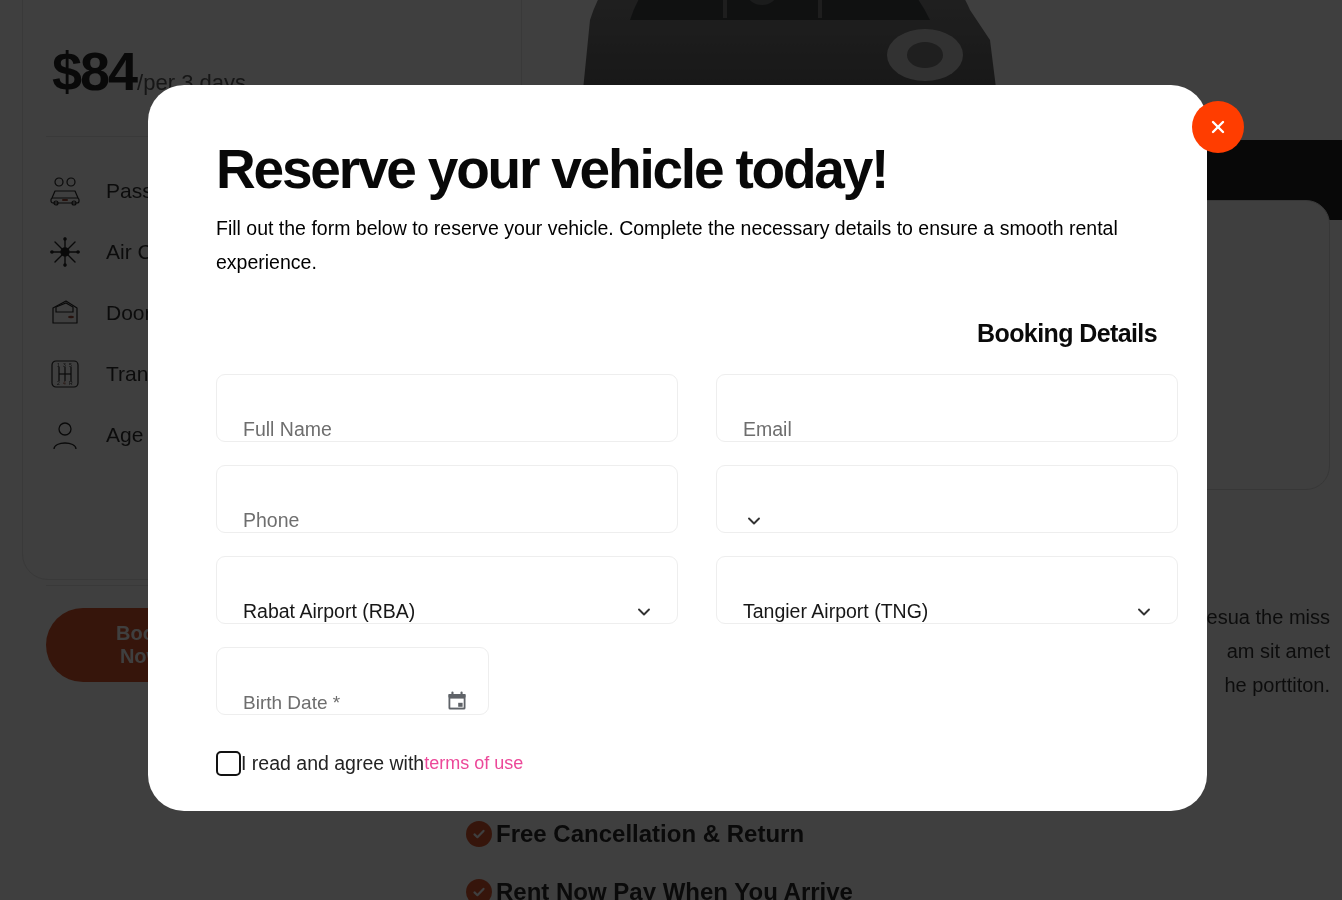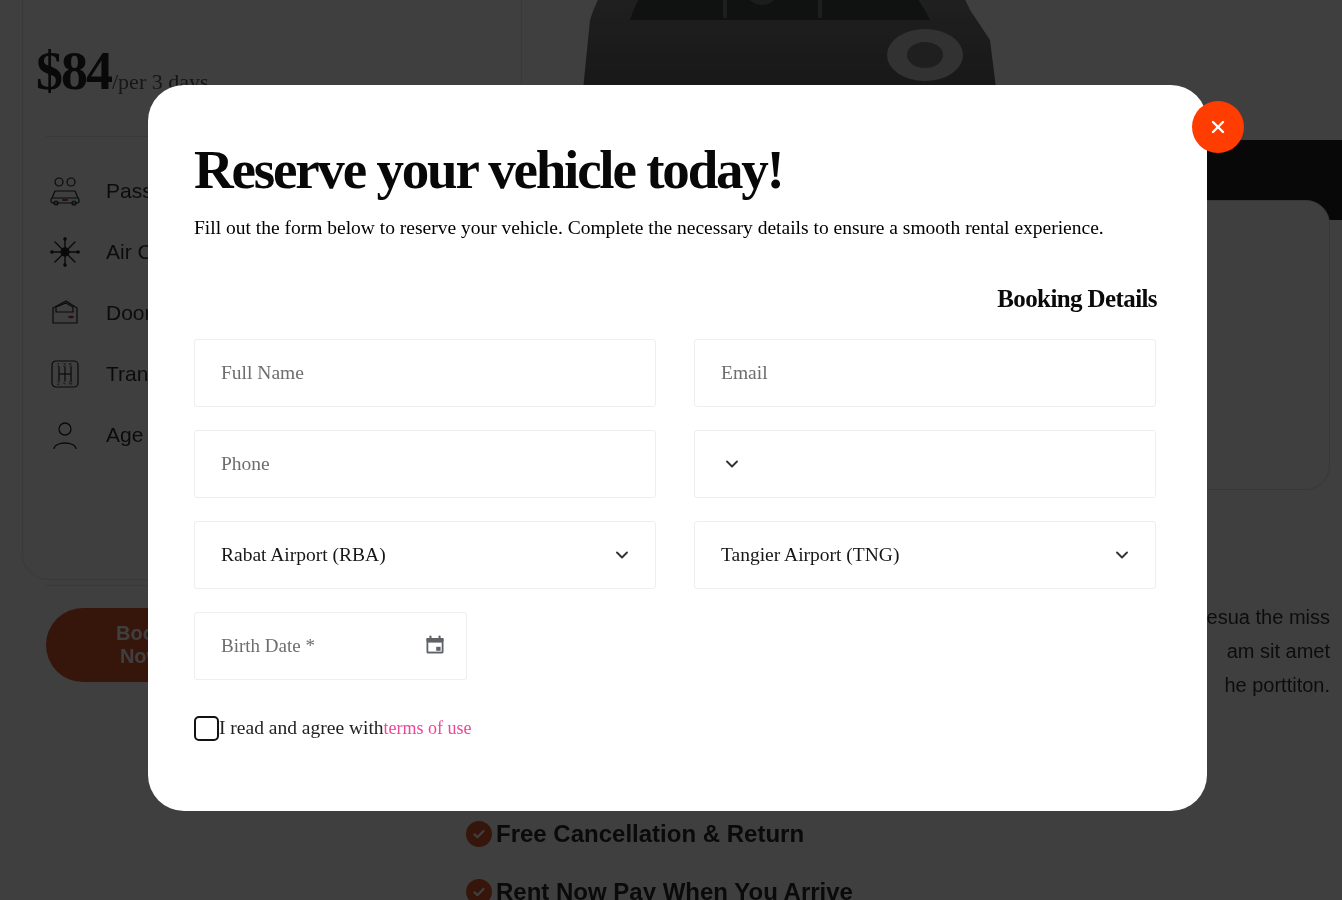--- a/index.html
+++ b/index.html
@@ -34,25 +34,24 @@
     top: -40px;
     width: 500px;
     height: 620px;
     background: #ffffff;
     border: 1px solid #e4e4e4;
     border-radius: 26px;
   }
 
   .price-row {
     position: absolute;
-    left: 36px;
+    left: 52px;
     top: 40px;
     display: flex;
     align-items: baseline;
-    font-family: Liberation Serif, serif;
   }
   .price-amount {
     font-size: 54px;
     font-weight: 700;
     letter-spacing: -2px;
     color: #111111;
   }
   .price-period {
     font-size: 22px;
     color: #4a4a4a;
@@ -223,24 +222,23 @@
     width: 1059px;
     height: 726px;
     background: #ffffff;
     border-radius: 36px;
     overflow: visible;
   }
 
   .modal-inner {
     position: absolute;
     inset: 0;
-    padding: 52px 50px 0 46px;
+    padding: 52px 50px 0 68px;
     overflow: hidden;
     border-radius: 36px;
-    font-family: Liberation Serif, serif;
   }
 
   .close-btn {
     position: absolute;
     right: -37px;
     top: 16px;
     width: 52px;
     height: 52px;
     border-radius: 50%;
     background: #ff3d00;
@@ -284,24 +282,24 @@
     display: grid;
     grid-template-columns: 462px 462px;
     column-gap: 38px;
     row-gap: 23px;
   }
 
   .field {
     position: relative;
     height: 68px;
     border: 1px solid #eeeeee;
-    border-radius: 3px;
+    border-radius: 9px;
     background: #ffffff;
     display: flex;
-    align-items: center;
+    align-items: flex-end;
     padding: 0 22px 0 26px;
     cursor: text;
   }
   .field.select { cursor: pointer; }
 
   .field-text {
     font-size: 19.5px;
     color: #6e6e6e;
     flex: 1;
     white-space: nowrap;

